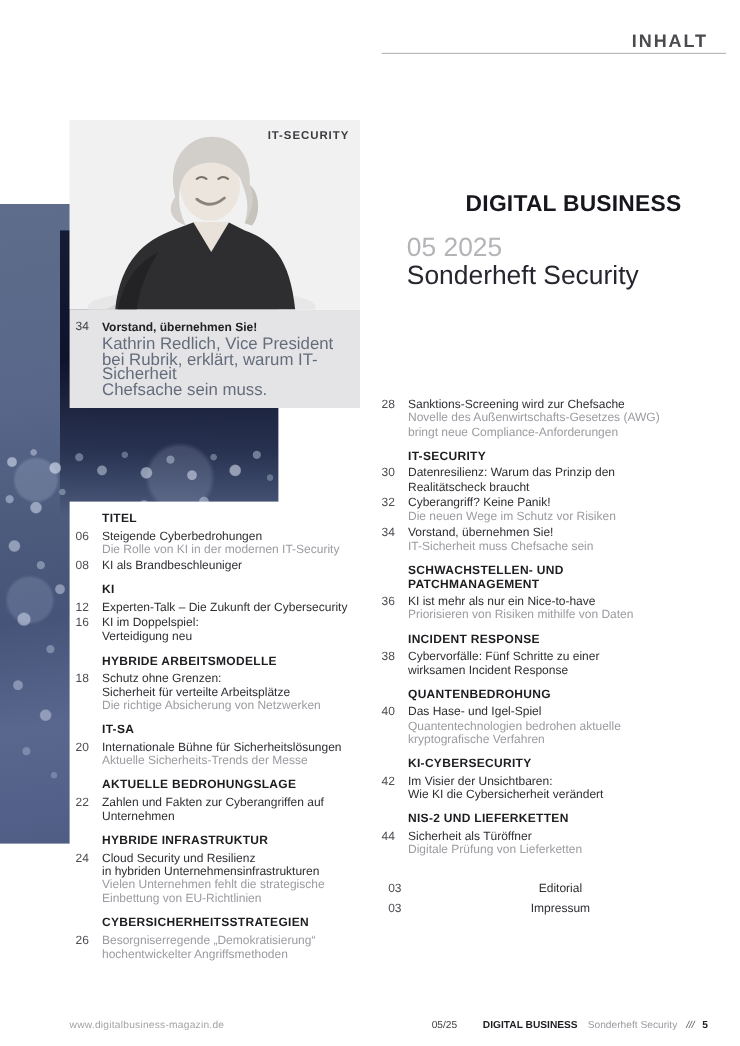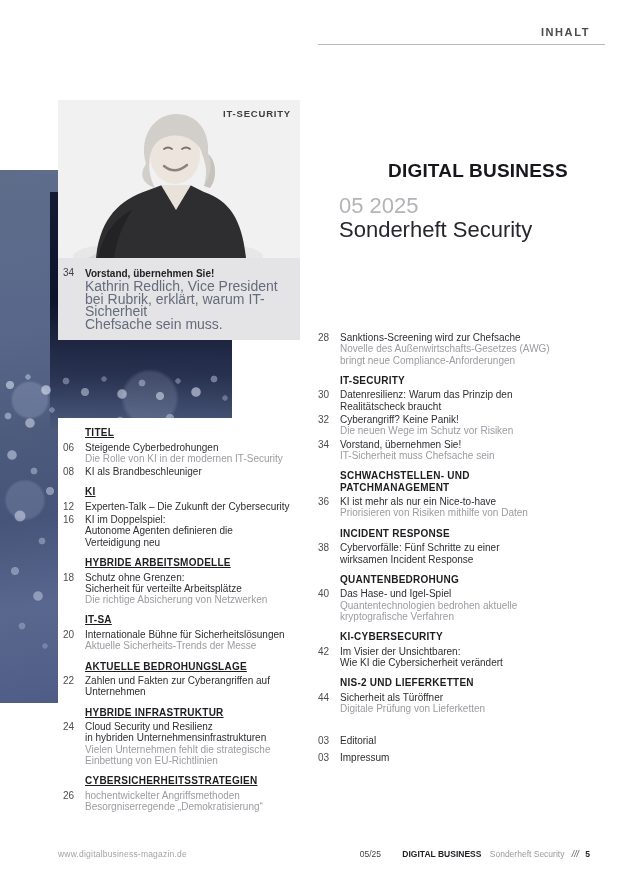--- a/index.html
+++ b/index.html
@@ -3,21 +3,21 @@
 <meta charset="utf-8">
 <style>
   html,body{margin:0;padding:0;background:#fff;}
   .page{
     position:relative;width:617px;height:872px;background:#ffffff;
     font-family:"Liberation Sans",sans-serif;overflow:hidden;
     -webkit-font-smoothing:antialiased;
   }
   
   .inhalt-label{
-    position:absolute;top:26px;right:27px;font-size:11px;font-weight:600;
+    position:absolute;top:26px;right:27px;font-size:15px;font-weight:600;
     letter-spacing:1.6px;color:#4a4a4f;
   }
   .header-rule{
     position:absolute;top:44px;left:318px;right:12px;height:1px;background:#b9b9bc;
   }
   
   .bg-strip{
     position:absolute;left:0;top:170px;width:232px;height:533px;overflow:hidden;
     background:linear-gradient(172deg,var(--strip-top,#5f6d8b) 0%,#58668a 30%,#4c5a7c 48%,#46547a 62%,#59678e 78%,#53618a 90%,#4c5a80 100%);
   }
@@ -86,23 +86,23 @@
   }
   .mast-issue{font-size:22px;color:#b4b4b8;margin-top:13px;line-height:22px;}
   .mast-edition{font-size:22px;color:#26262e;margin-top:1px;line-height:24px;}
   
   .toc-col{position:absolute;font-size:10px;}
   .toc-col-left{left:58px;top:418px;width:264px;background:#ffffff;padding:9px 0 12px 5px;}
   .toc-col-right{left:318px;top:326px;width:276px;padding-top:6px;}
   .toc-section{margin-bottom:9px;}
   .toc-section--misc{margin-top:21px;}
   .toc-heading{font-weight:700;color:#1d1d21;letter-spacing:.25px;line-height:11.5px;margin-bottom:3px;padding-left:22px;}
-  .toc-col-left .toc-heading{padding-left:22px;text-decoration:underline;}
+  .toc-col-left .toc-heading{padding-left:22px;}
   .toc-entry{display:flex;margin-bottom:2px;}
-  .toc-section--misc .toc-entry{margin-bottom:5px;}
+  .toc-section--misc .toc-entry{margin-bottom:5px;text-align:center;}
   .toc-num{width:22px;flex:none;color:#4c4c52;line-height:11.3px;}
   .toc-text{flex:1;}
   .toc-title{color:#2e2e33;line-height:11.3px;}
   .toc-sub{color:#9b9ba1;line-height:11.3px;}
   
   .footer{position:absolute;left:58px;right:27px;top:849px;height:14px;font-size:8.5px;}
   .footer-url{position:absolute;left:0;top:0;color:#a3a3a7;letter-spacing:.2px;}
   .footer-right{position:absolute;right:0;top:0;color:#3f3f44;white-space:nowrap;}
   .footer-right .fr-issue{color:#3f3f44;margin-right:19px;}
   .footer-right .fr-brand{font-weight:700;color:#1f1f24;margin-right:6px;}
@@ -192,21 +192,20 @@
         <div class="toc-entry">
           <span class="toc-num">12</span>
           <div class="toc-text">
             <div class="toc-title">Experten-Talk – Die Zukunft der Cybersecurity</div>
           </div>
         </div>
         <div class="toc-entry">
           <span class="toc-num">16</span>
           <div class="toc-text">
             <div class="toc-title">KI im Doppelspiel:</div>
-            <div class="toc-title">Autonome Agenten definieren die</div>
             <div class="toc-title">Verteidigung neu</div>
           </div>
         </div>
       </div>
       <div class="toc-section">
         <div class="toc-heading">
           <div>HYBRIDE ARBEITSMODELLE</div>
         </div>
         <div class="toc-entry">
           <span class="toc-num">18</span>
@@ -255,22 +254,22 @@
           </div>
         </div>
       </div>
       <div class="toc-section">
         <div class="toc-heading">
           <div>CYBERSICHERHEITSSTRATEGIEN</div>
         </div>
         <div class="toc-entry">
           <span class="toc-num">26</span>
           <div class="toc-text">
+            <div class="toc-sub">Besorgniserregende „Demokratisierung“</div>
             <div class="toc-sub">hochentwickelter Angriffsmethoden</div>
-            <div class="toc-sub">Besorgniserregende „Demokratisierung“</div>
           </div>
         </div>
       </div>
     </div>
   <div class="toc-col toc-col-right">
       <div class="toc-section">
         <div class="toc-entry">
           <span class="toc-num">28</span>
           <div class="toc-text">
             <div class="toc-title">Sanktions-Screening wird zur Chefsache</div>

